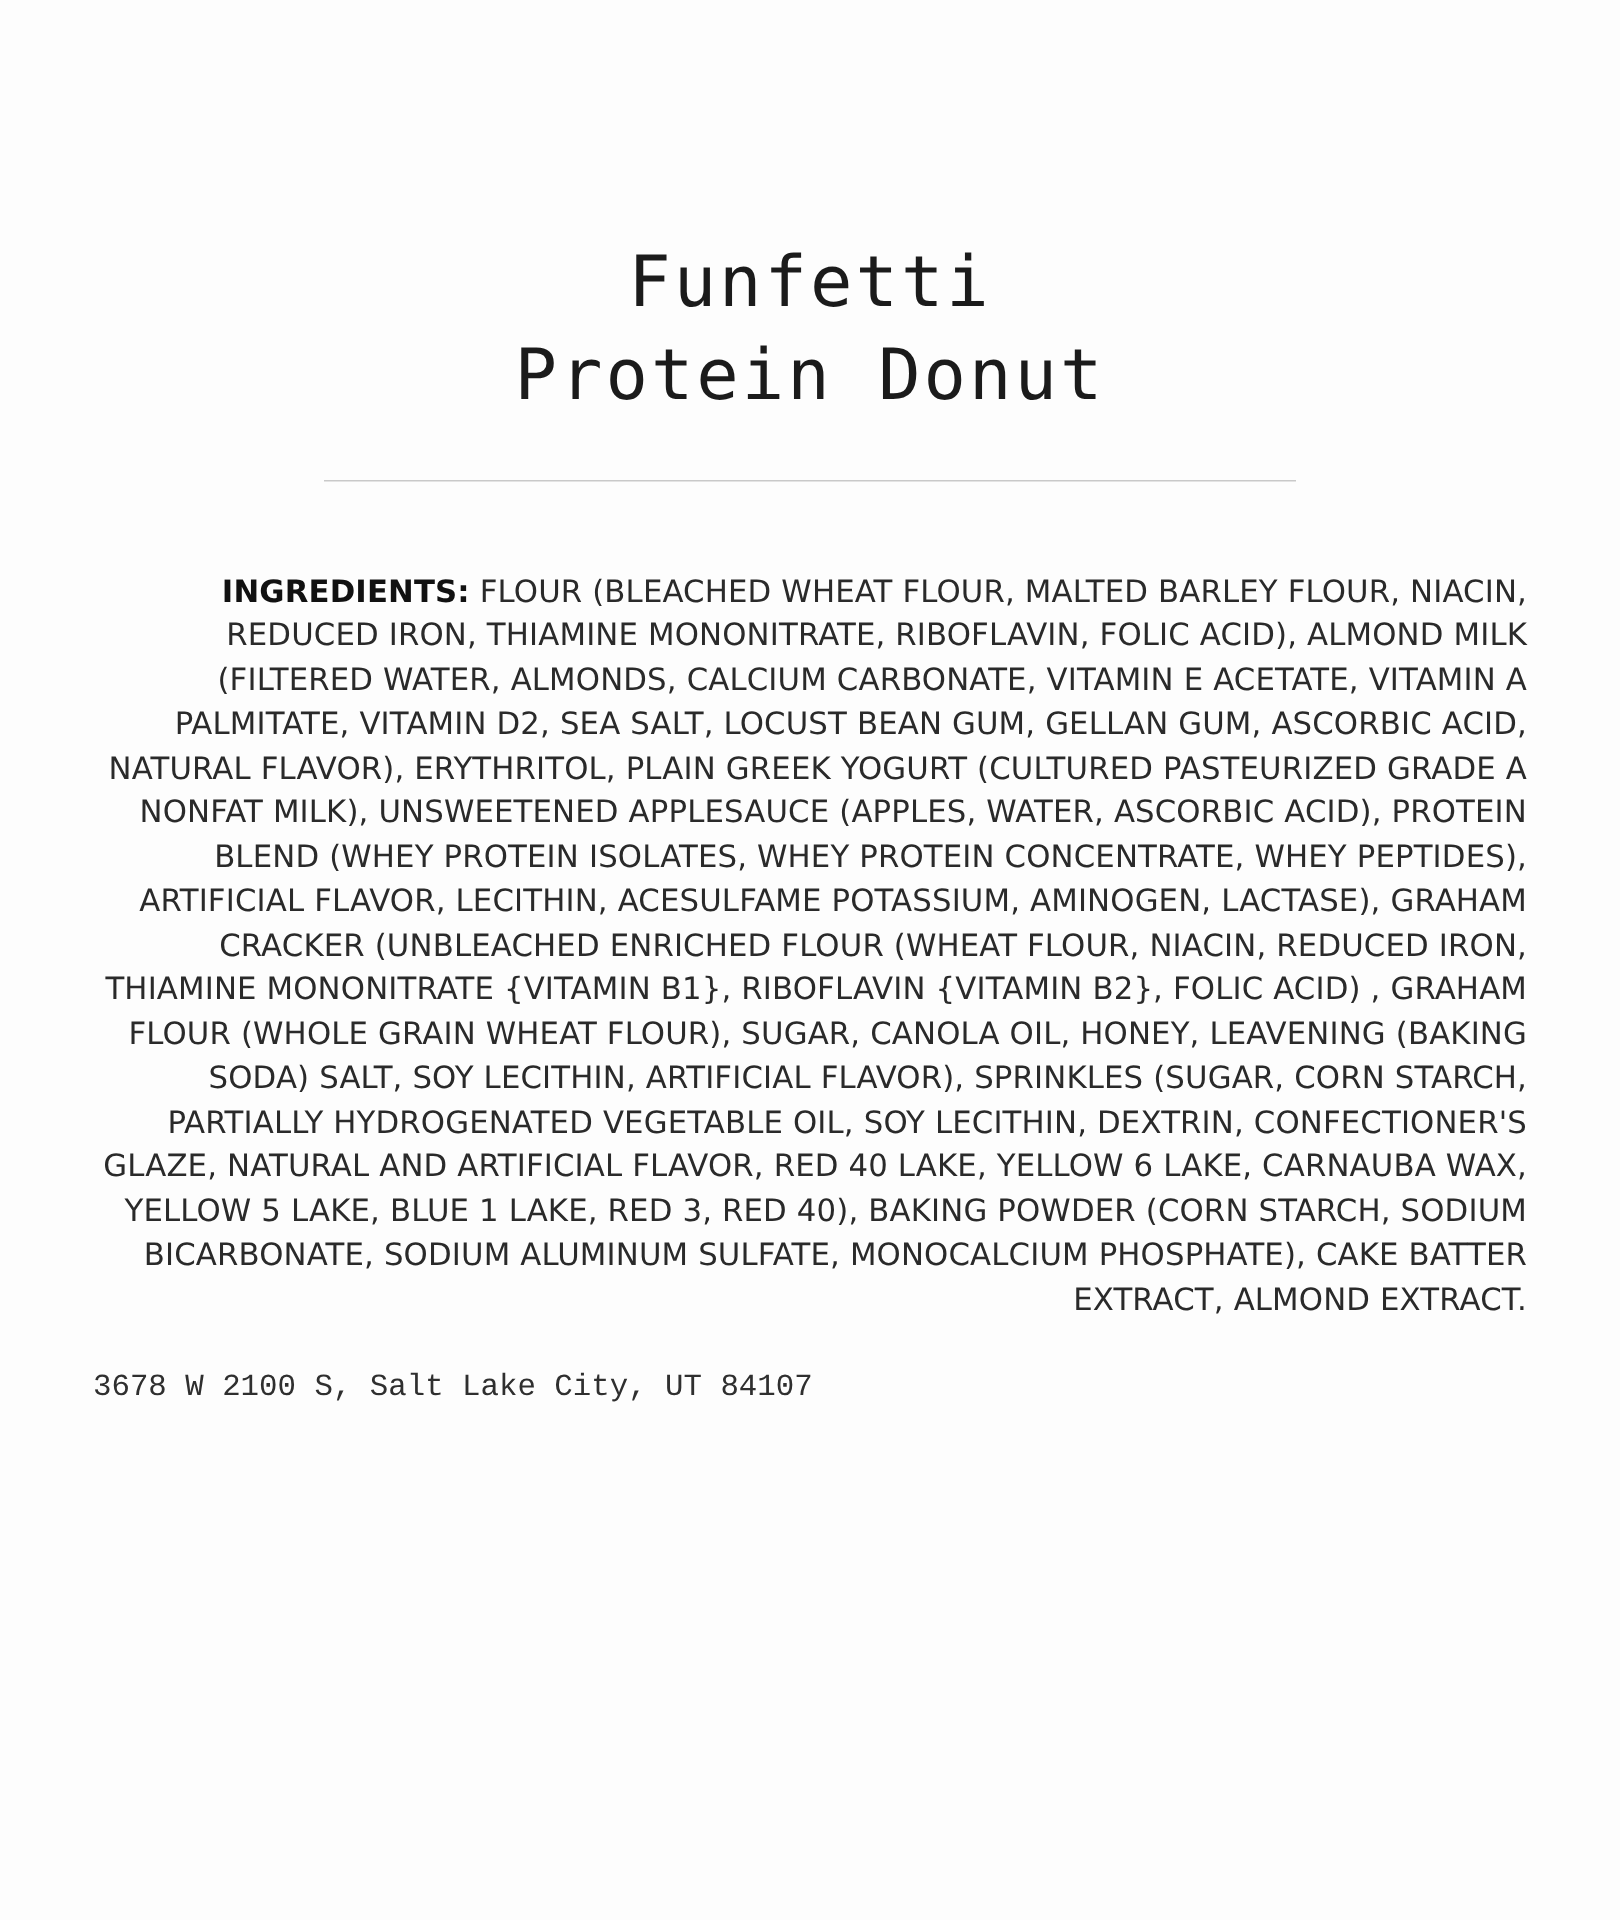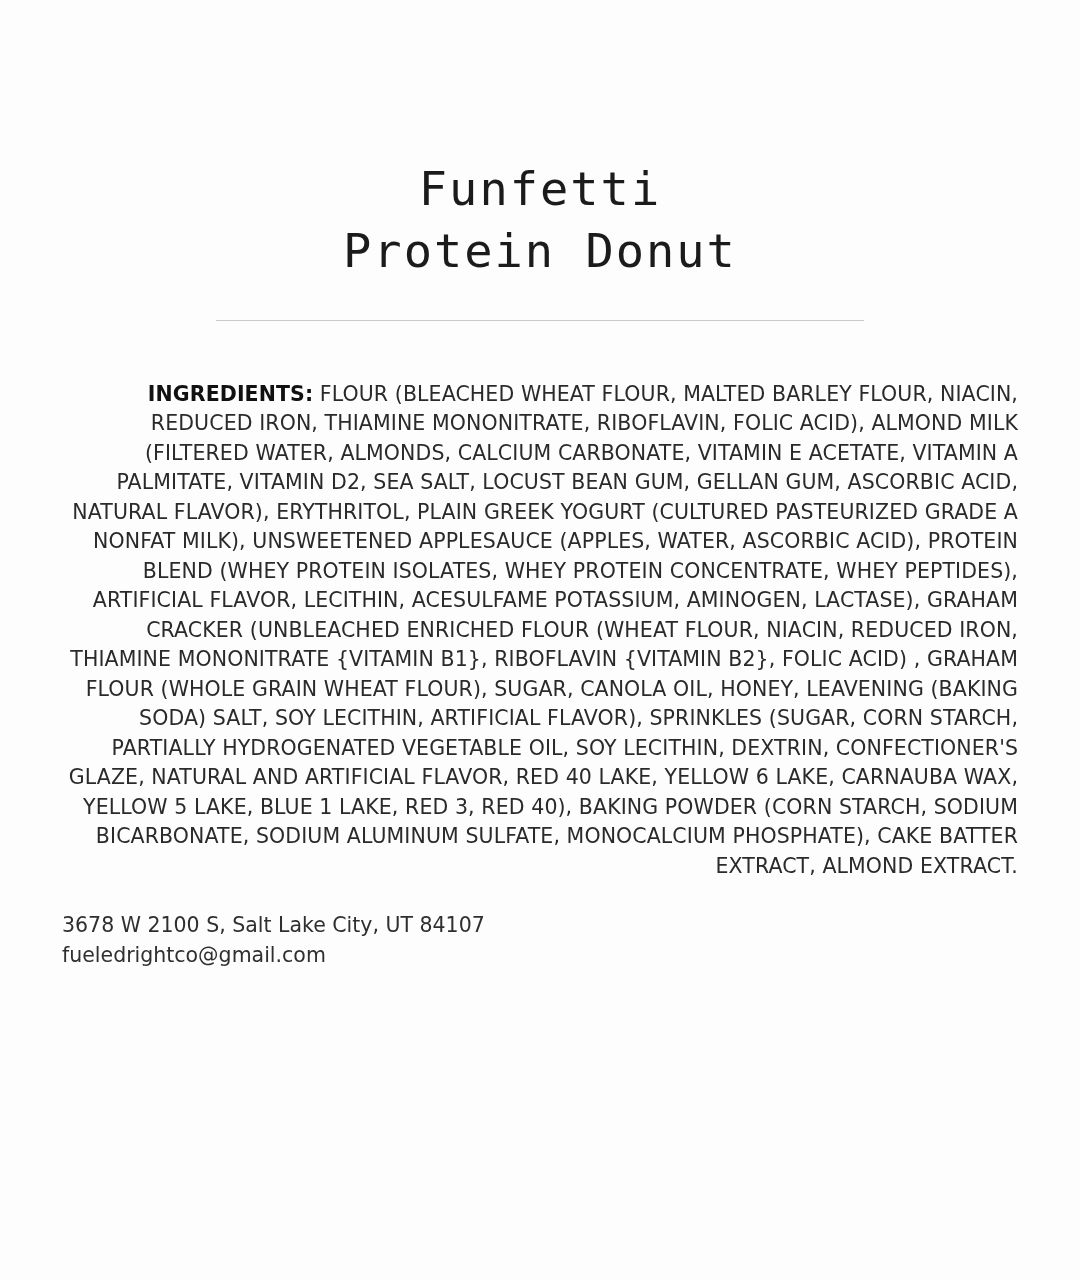--- a/index.html
+++ b/index.html
@@ -63,36 +63,36 @@
     letter-spacing: 0.1px;
   }
   .contact {
     margin-top: 30px;
     font-size: 20.5px;
     line-height: 29.5px;
     color: #2f2f2f;
   }
   .contact div {
     white-space: nowrap;
+    font-family: Liberation Mono, monospace;
   }
 </style>
 </head>
 <body>
 
 <div class="label-card">
 
   <div class="title-block">
     <div class="product-title">Funfetti
 Protein Donut</div>
   </div>
 
   <div class="divider"></div>
 
   <div class="body-block">
     <p class="ingredients"><span class="lead">INGREDIENTS:</span><span> FLOUR (BLEACHED WHEAT FLOUR, MALTED BARLEY FLOUR, NIACIN, REDUCED IRON, THIAMINE MONONITRATE, RIBOFLAVIN, FOLIC ACID), ALMOND MILK (FILTERED WATER, ALMONDS, CALCIUM CARBONATE, VITAMIN E ACETATE, VITAMIN A PALMITATE, VITAMIN D2, SEA SALT, LOCUST BEAN GUM, GELLAN GUM, ASCORBIC ACID, NATURAL FLAVOR), ERYTHRITOL, PLAIN GREEK YOGURT (CULTURED PASTEURIZED GRADE A NONFAT MILK), UNSWEETENED APPLESAUCE (APPLES, WATER, ASCORBIC ACID), PROTEIN BLEND (WHEY PROTEIN ISOLATES, WHEY PROTEIN CONCENTRATE, WHEY PEPTIDES), ARTIFICIAL FLAVOR, LECITHIN, ACESULFAME POTASSIUM, AMINOGEN, LACTASE), GRAHAM CRACKER (UNBLEACHED ENRICHED FLOUR (WHEAT FLOUR, NIACIN, REDUCED IRON, THIAMINE MONONITRATE {VITAMIN B1}, RIBOFLAVIN {VITAMIN B2}, FOLIC ACID) , GRAHAM FLOUR (WHOLE GRAIN WHEAT FLOUR), SUGAR, CANOLA OIL, HONEY, LEAVENING (BAKING SODA) SALT, SOY LECITHIN, ARTIFICIAL FLAVOR), SPRINKLES (SUGAR, CORN STARCH, PARTIALLY HYDROGENATED VEGETABLE OIL, SOY LECITHIN, DEXTRIN, CONFECTIONER'S GLAZE, NATURAL AND ARTIFICIAL FLAVOR, RED 40 LAKE, YELLOW 6 LAKE, CARNAUBA WAX, YELLOW 5 LAKE, BLUE 1 LAKE, RED 3, RED 40), BAKING POWDER (CORN STARCH, SODIUM BICARBONATE, SODIUM ALUMINUM SULFATE, MONOCALCIUM PHOSPHATE), CAKE BATTER EXTRACT, ALMOND EXTRACT.</span></p>
 
     <div class="contact">
       <div>3678 W 2100 S, Salt Lake City, UT 84107</div>
-      <div>fueledrightco@gmail.com</div>
     </div>
   </div>
 
 </div>
 
 </body></html>

